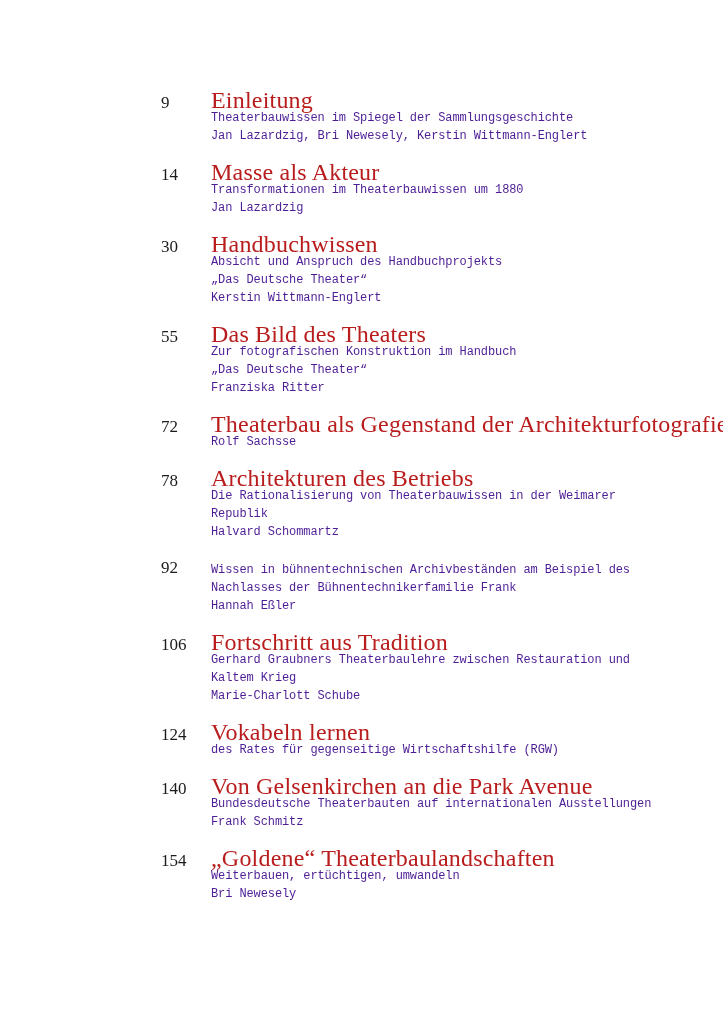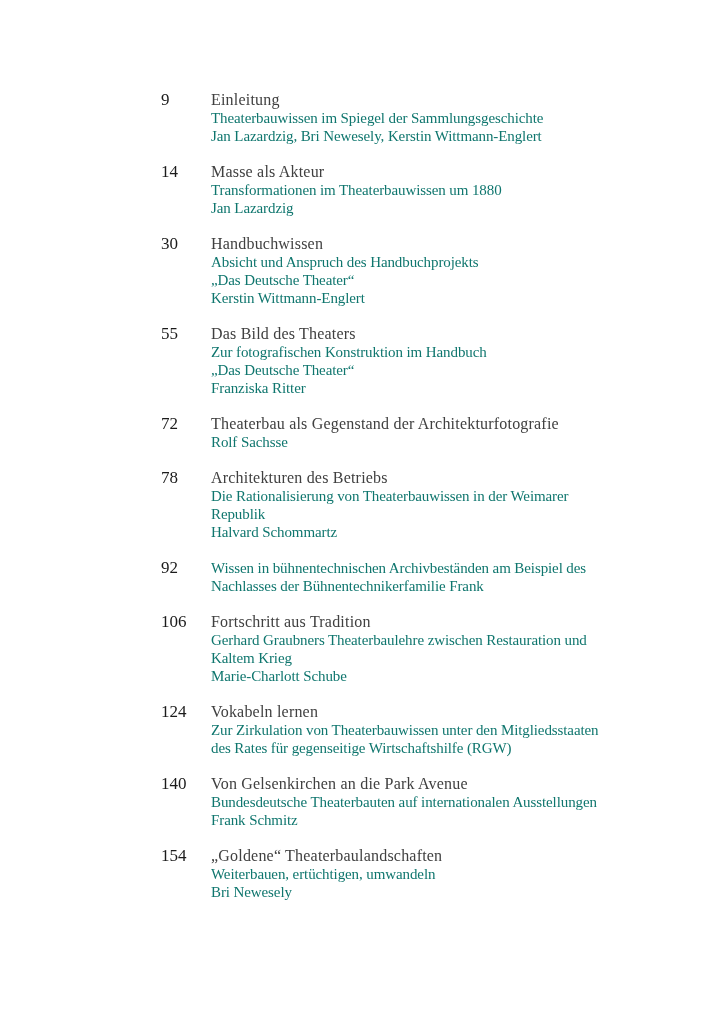--- a/index.html
+++ b/index.html
@@ -33,33 +33,33 @@
     font-size: 17px;
     line-height: 18px;
     color: #1b1b1b;
   }
   .toc-body {
     flex: 0 0 470px;
     max-width: 470px;
   }
   .toc-title {
     font-family: "Liberation Serif", serif;
-    font-size: 16px;
+    font-size: 24px;
     line-height: 18px;
     letter-spacing: 0.2px;
     white-space: nowrap;
-    color: #404040;
+    color: #b91c1c;
   }
   .sub-line {
-    font-family: Liberation Serif, serif;
-    font-size: 15px;
+    font-family: Liberation Mono, monospace;
+    font-size: 12px;
     line-height: 18px;
     letter-spacing: -0.1px;
     white-space: nowrap;
-    color: #0f766e;
+    color: #4c1d95;
   }
 </style>
 </head>
 <body>
 
 <div class="page">
   <div class="toc">
   <div class="toc-entry">
     <div class="toc-num">9</div>
     <div class="toc-body">
@@ -114,38 +114,38 @@
           <div class="sub-line">Republik</div>
           <div class="sub-line">Halvard Schommartz</div>
         </div>
   </div>
 
   <div class="toc-entry">
     <div class="toc-num">92</div>
     <div class="toc-body">
     <div class="sub-line">Wissen in bühnentechnischen Archivbeständen am Beispiel des</div>
           <div class="sub-line">Nachlasses der Bühnentechnikerfamilie Frank</div>
+          <div class="sub-line">Hannah Eßler</div>
         </div>
   </div>
 
   <div class="toc-entry">
     <div class="toc-num">106</div>
     <div class="toc-body">
       <div class="toc-title">Fortschritt aus Tradition</div>
     <div class="sub-line">Gerhard Graubners Theaterbaulehre zwischen Restauration und</div>
           <div class="sub-line">Kaltem Krieg</div>
           <div class="sub-line">Marie-Charlott Schube</div>
         </div>
   </div>
 
   <div class="toc-entry">
     <div class="toc-num">124</div>
     <div class="toc-body">
       <div class="toc-title">Vokabeln lernen</div>
-    <div class="sub-line">Zur Zirkulation von Theaterbauwissen unter den Mitgliedsstaaten</div>
           <div class="sub-line">des Rates für gegenseitige Wirtschaftshilfe (RGW)</div>
         </div>
   </div>
 
   <div class="toc-entry">
     <div class="toc-num">140</div>
     <div class="toc-body">
       <div class="toc-title">Von Gelsenkirchen an die Park Avenue</div>
     <div class="sub-line">Bundesdeutsche Theaterbauten auf internationalen Ausstellungen</div>
           <div class="sub-line">Frank Schmitz</div>

